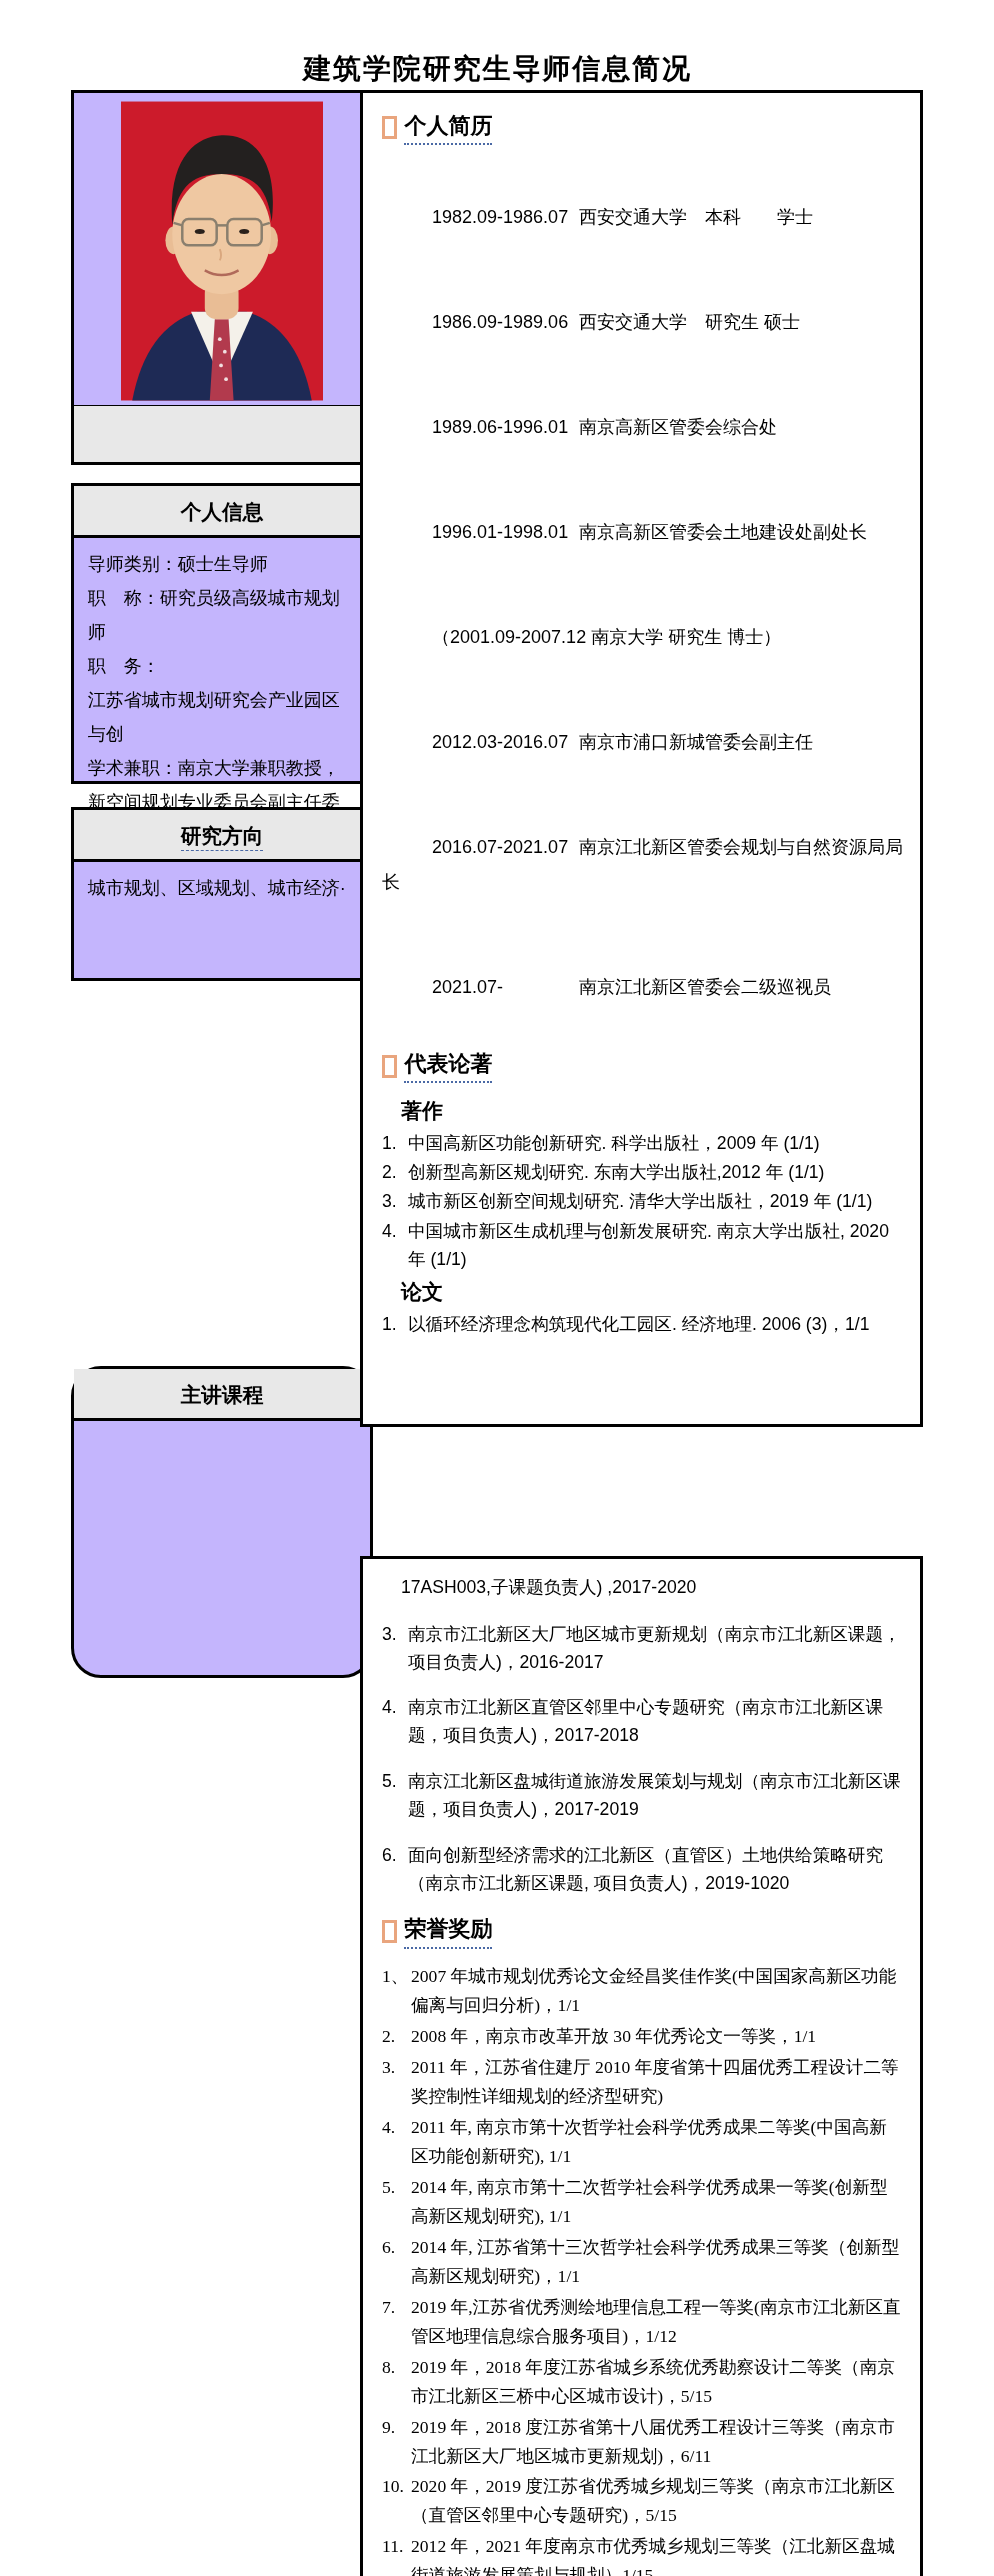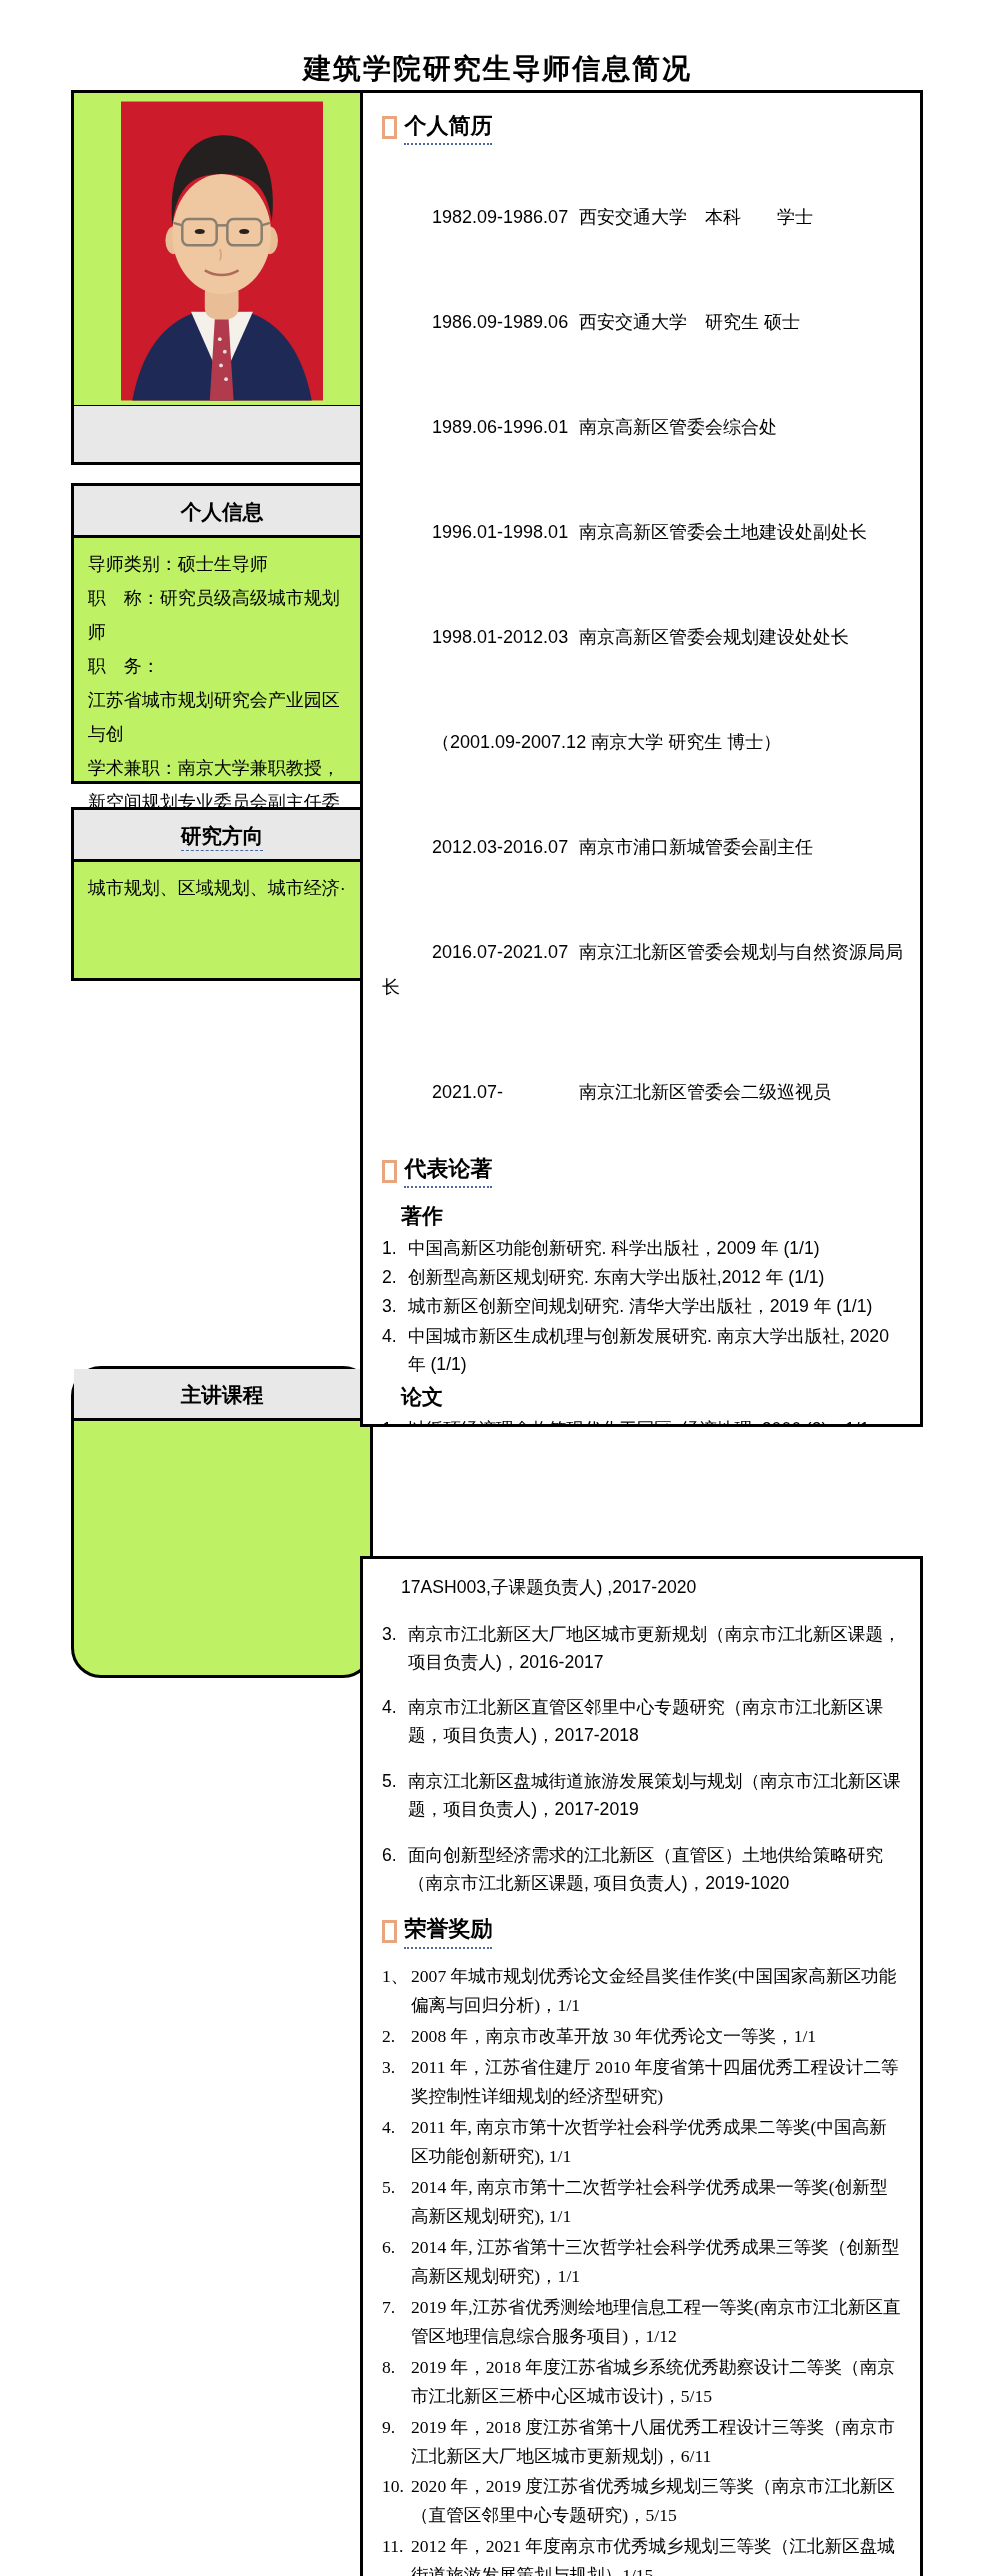--- a/index.html
+++ b/index.html
@@ -4,21 +4,21 @@
 <style>
   html,body{margin:0;padding:0;background:#fff;}
   body{font-family:"Liberation Sans","DejaVu Sans",sans-serif;color:#000;}
   #root{position:relative;width:995px;height:2576px;background:#ffffff;overflow:hidden;}
 
   .page-title{position:absolute;top:36px;left:0;width:100%;text-align:center;
     font-size:28px;font-weight:bold;letter-spacing:1.9px;margin-top:14px;}
 
   
   .lbox{position:absolute;left:71px;width:302px;border:3.1px solid #000;
-    box-sizing:border-box;background:#bef264;}
+    box-sizing:border-box;background:#c4b5fd;}
   .photo-box{top:90px;height:375px;display:flex;flex-direction:column;}
   .photo-area{flex:1;display:flex;justify-content:center;align-items:flex-start;padding-top:7.5px;}
   .portrait{width:202px;height:300px;display:block;}
   .photo-caption{height:56px;background:#e8e8e8;border-top:1.3px solid #000;}
 
   .info-box{top:483px;height:301px;}
   .research-box{top:807px;height:174px;}
   .courses-box{top:1366px;height:312px;border-radius:30px;}
 
   .box-header{background:#e8e8e8;border-bottom:3.1px solid #000;text-align:center;
@@ -152,23 +152,20 @@
         </div>
 
         <div class="resume-line">
           <span class="rl-d">1989.06-1996.01</span><span class="rl-t">南京高新区管委会综合处</span>
         </div>
 
         <div class="resume-line">
           <span class="rl-d">1996.01-1998.01</span><span class="rl-t">南京高新区管委会土地建设处副处长</span>
         </div>
 
-        <div class="resume-line">
-          <span class="rl-d">1998.01-2012.03</span><span class="rl-t">南京高新区管委会规划建设处处长</span>
-        </div>
 
         <div class="resume-line">
           <span class="rl-d">（2001.09-2007.12 南京大学 研究生 博士）</span><span class="rl-t"></span>
         </div>
 
         <div class="resume-line">
           <span class="rl-d">2012.03-2016.07</span><span class="rl-t">南京市浦口新城管委会副主任</span>
         </div>
 
         <div class="resume-line">

